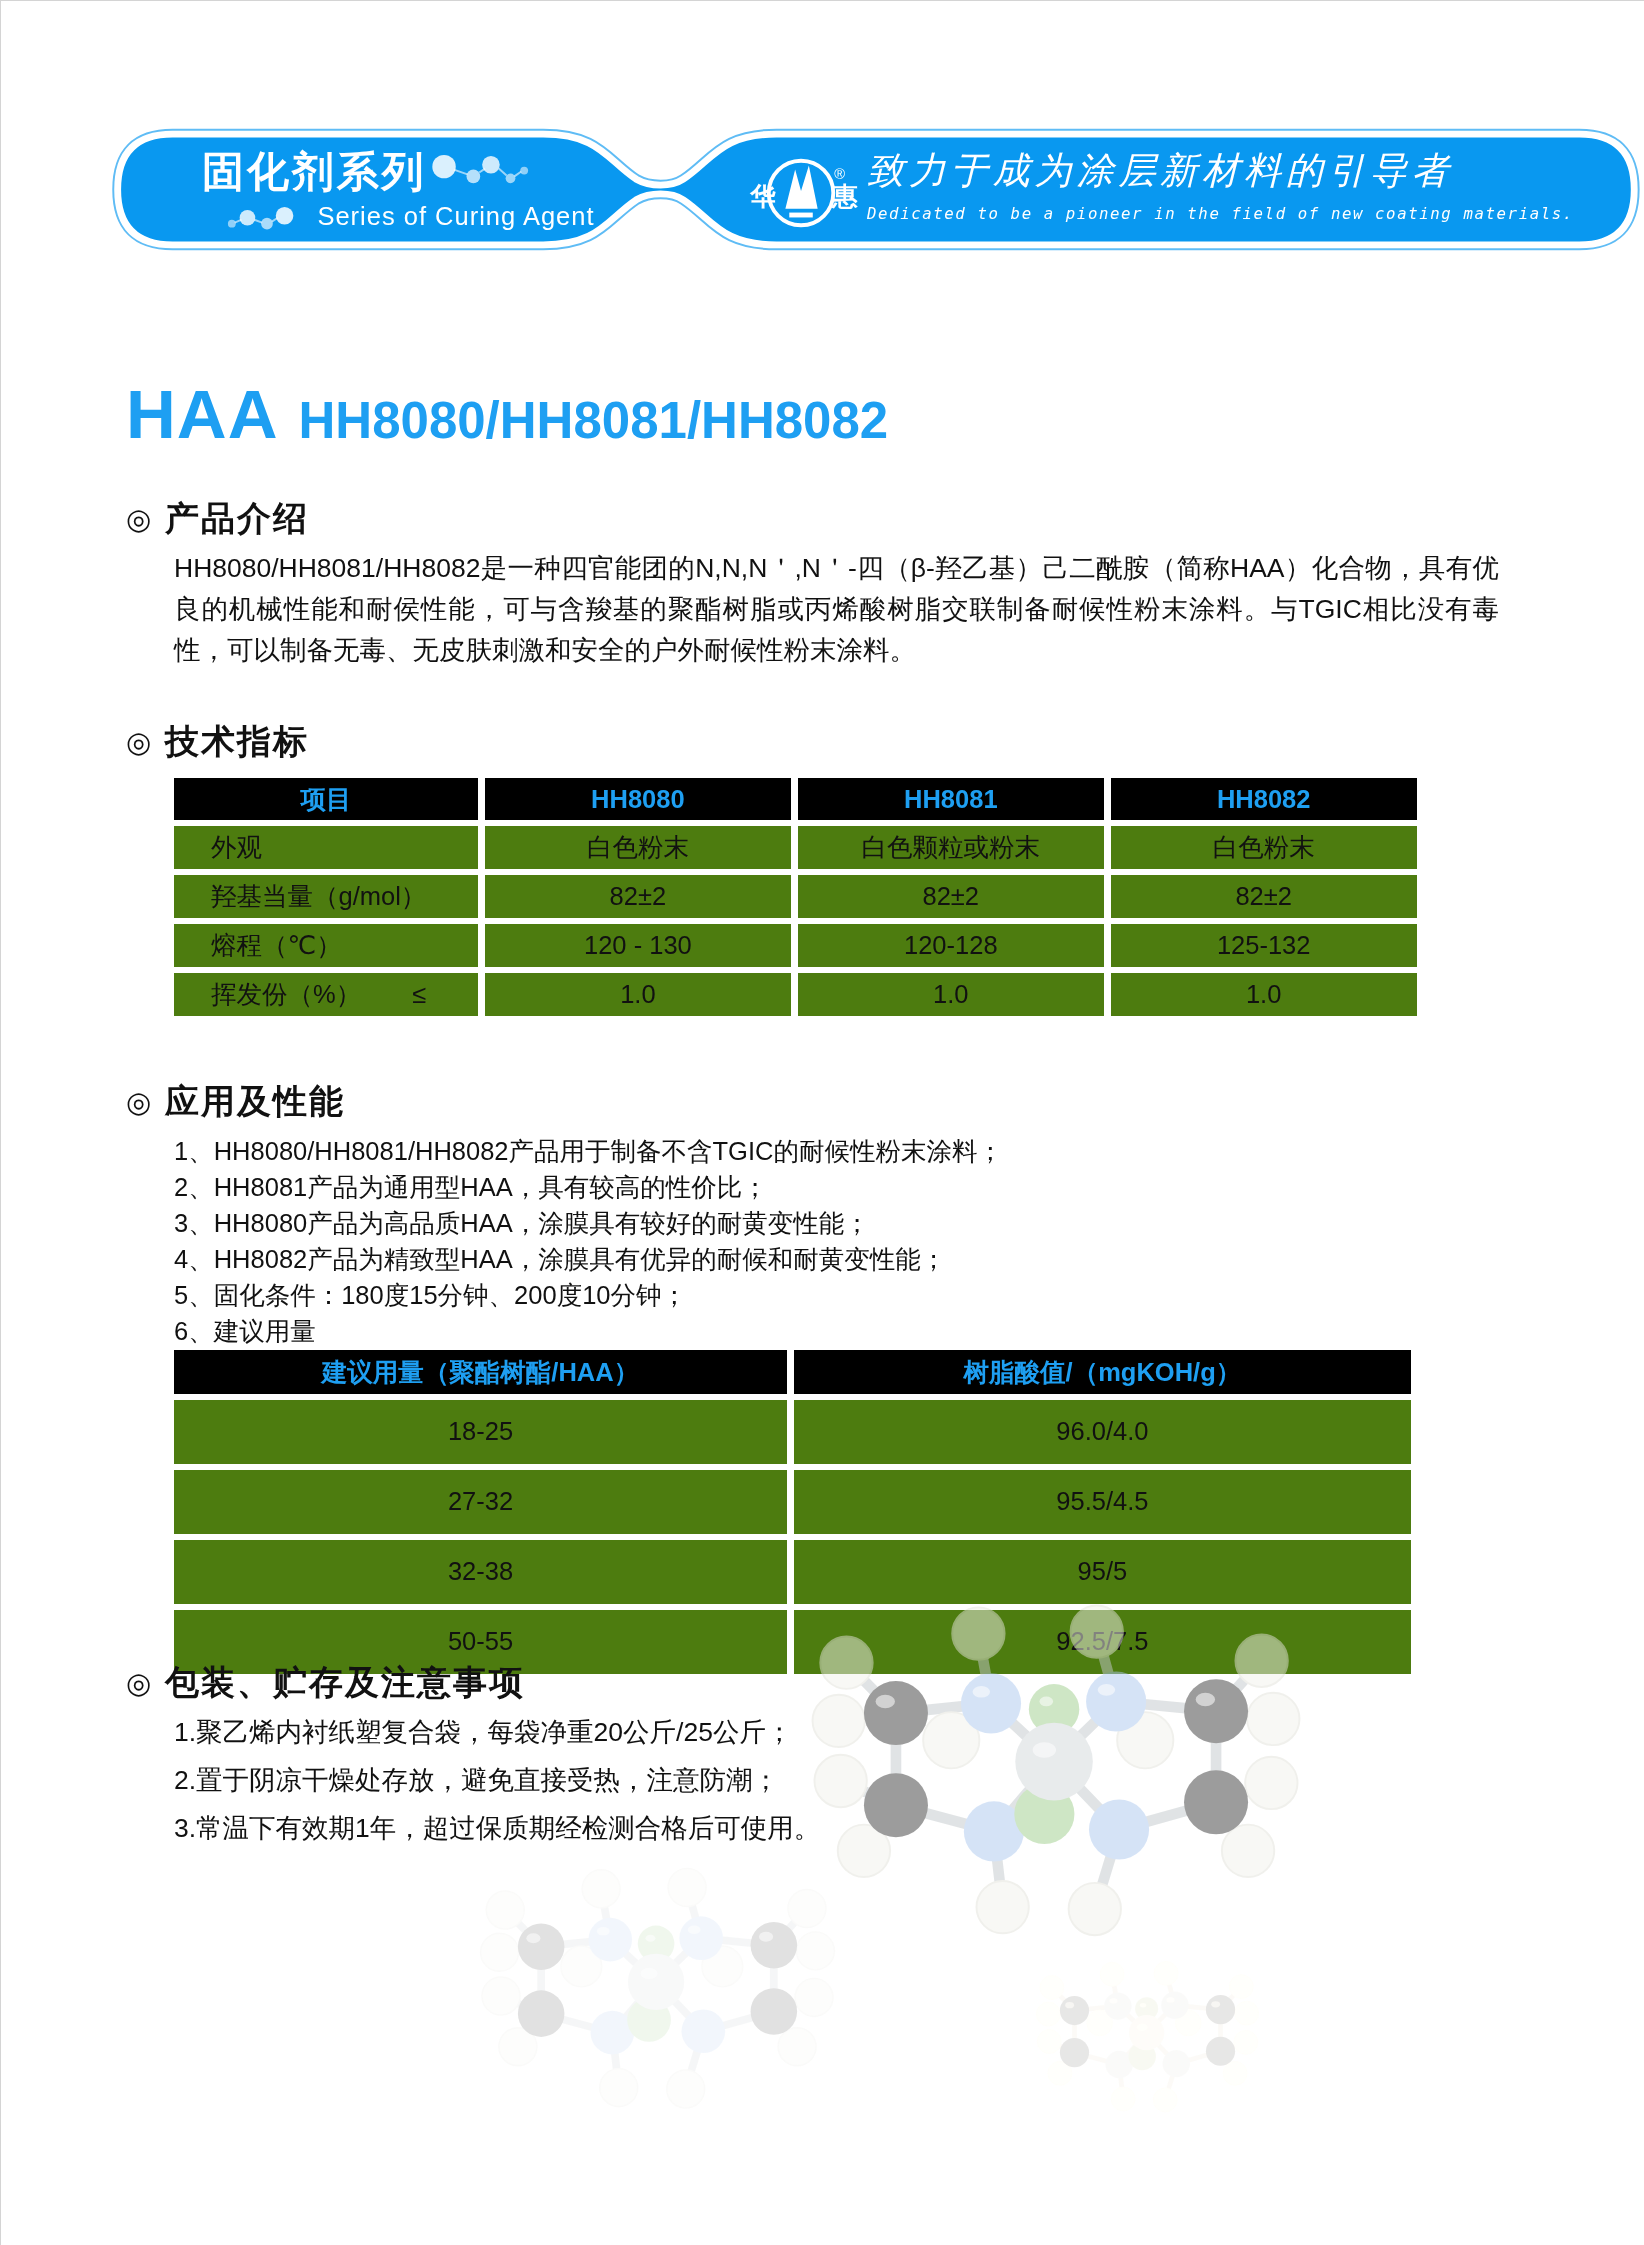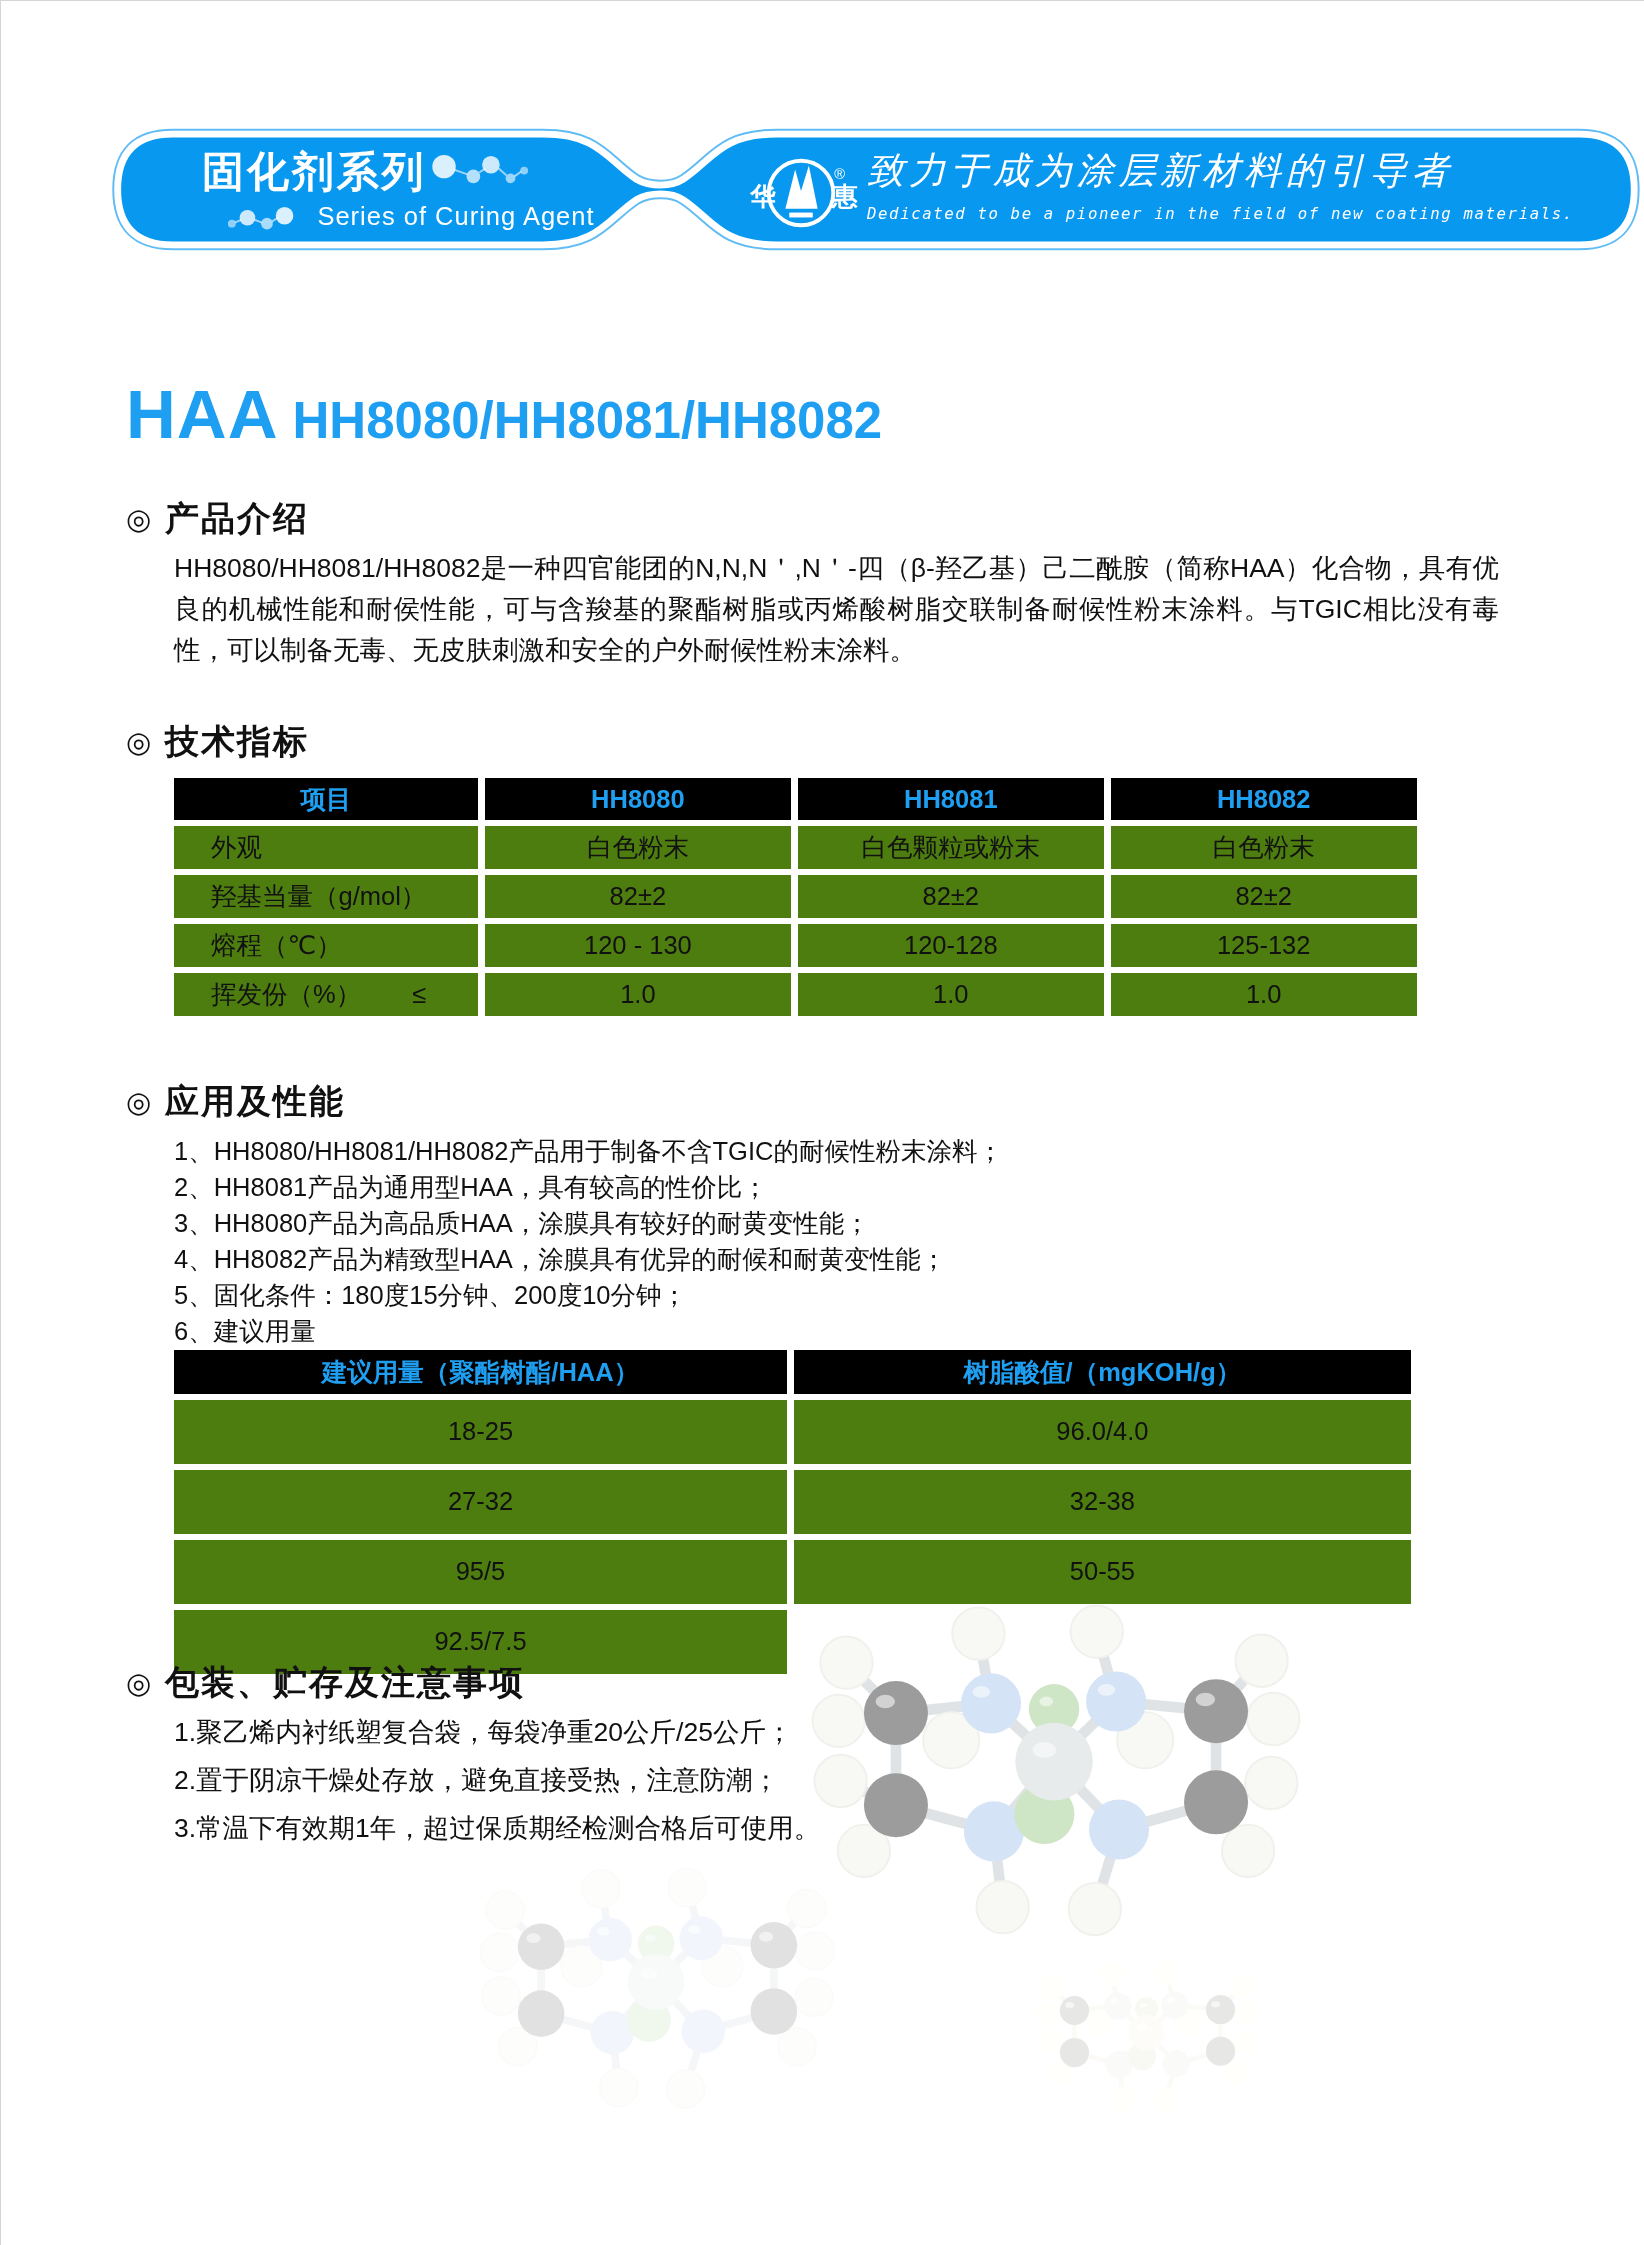--- a/index.html
+++ b/index.html
@@ -14,21 +14,21 @@
   .banner-left{position:absolute;left:201px;top:143px;color:#fff;}
   .banner-zh-row{display:flex;align-items:center;gap:3px;}
   .banner-zh{font-size:42px;font-weight:bold;letter-spacing:2.9px;}
   .banner-en-row{display:flex;align-items:flex-end;gap:9.8px;margin-top:2px;margin-left:21.6px;}
   .banner-en{font-size:25.5px;color:#fff;letter-spacing:1px;}
   .logo{position:absolute;left:743px;top:147px;width:116px;height:90px;}
   .slogan{position:absolute;left:866px;top:145px;color:#fff;}
   .slogan-zh{font-size:37px;font-style:italic;letter-spacing:4.9px;font-weight:500;}
   .slogan-en{font-size:15.7px;font-style:italic;letter-spacing:1.6px;margin-top:7.8px;font-family:"DejaVu Sans Mono",monospace;}
   
-  .doc-title{position:absolute;left:125px;top:374px;display:flex;align-items:baseline;gap:14px;color:#1E9FF2;justify-content:center;}
+  .doc-title{position:absolute;left:125px;top:374px;display:flex;align-items:baseline;gap:20px;color:#1E9FF2;justify-content:center;}
   .doc-title .big{font-size:69px;font-weight:bold;letter-spacing:1px;}
   .doc-title .models{font-size:51px;font-weight:bold;}
   
   .sec-head{position:absolute;left:125px;display:flex;align-items:center;gap:13.7px;}
   .sec-bullet{font-size:29px;line-height:1;}
   .sec-title{font-size:34px;font-weight:bold;letter-spacing:2px;}
   
   .intro-body{position:absolute;left:173px;top:547px;width:1325px;font-size:26.5px;line-height:41px;text-align:justify;}
   
   .tbl{position:absolute;left:173px;display:grid;column-gap:6.9px;row-gap:5.9px;}
@@ -164,20 +164,21 @@
     <div class="li">6、建议用量</div>
   </div>
 
   <div class="tbl tbl2">
     <div class="cell hdr">建议用量（聚酯树酯/HAA）</div>
     <div class="cell hdr">树脂酸值/（mgKOH/g）</div>
 
     <div class="cell data">18-25</div>
     <div class="cell data">96.0/4.0</div>
     <div class="cell data">27-32</div>
+    <div class="cell data">95.5/4.5</div>
     <div class="cell data">32-38</div>
     <div class="cell data">95/5</div>
     <div class="cell data">50-55</div>
     <div class="cell data">92.5/7.5</div>
   </div>
 
   <div class="sec-head" style="top:1659px">
     <span class="sec-bullet">◎</span>
     <span class="sec-title">包装、贮存及注意事项</span>
   </div>

